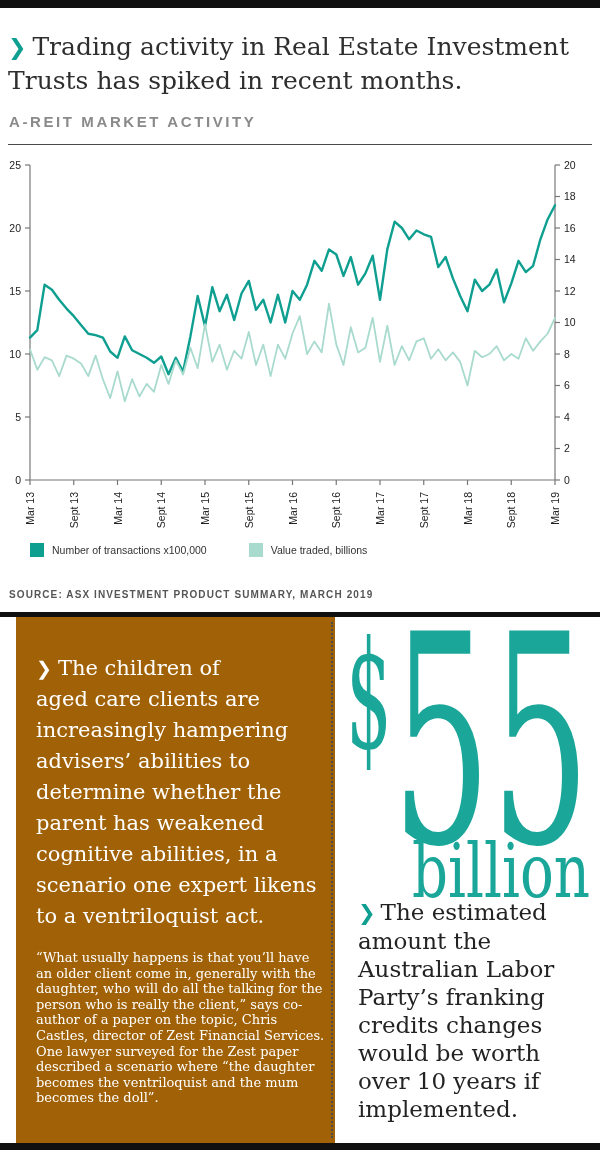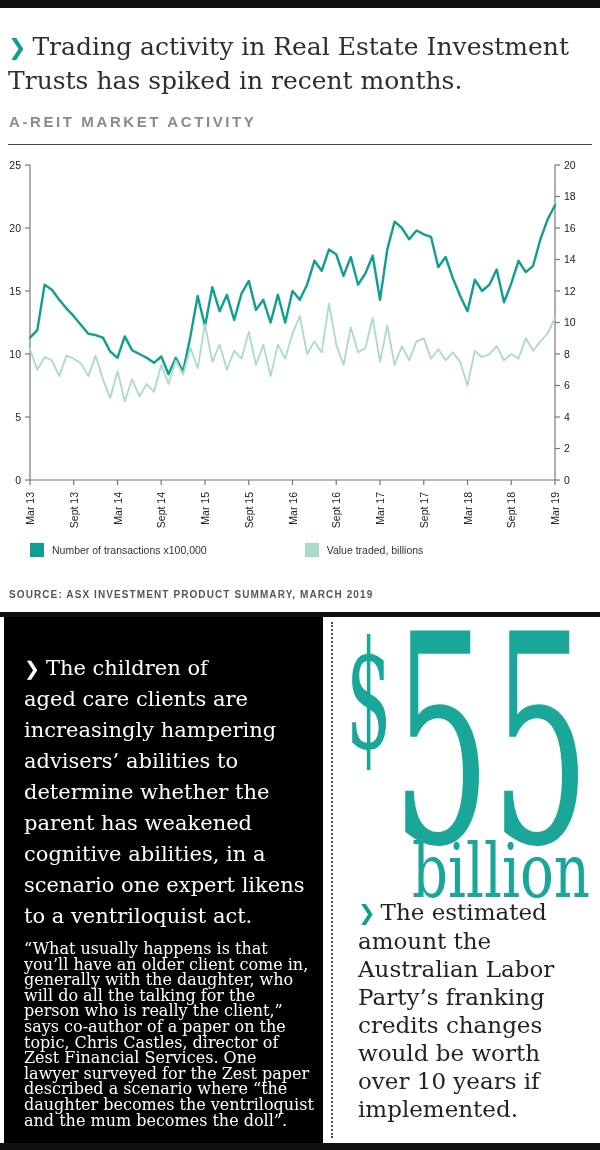--- a/index.html
+++ b/index.html
@@ -16,36 +16,36 @@
             font-size:22px;margin-right:6px;}
   .preline{white-space:pre-line;}
 
   .kicker{position:absolute;left:9px;top:113px;font-family:"Liberation Sans","DejaVu Sans",sans-serif;
           font-size:15px;letter-spacing:2.6px;color:#8a8a8a;font-weight:bold;}
   .rule{position:absolute;left:8px;top:144px;width:584px;height:1px;background:#4a4a4a;}
 
   .chart-svg{position:absolute;left:0;top:150px;}
 
   .legend{position:absolute;left:30px;top:543px;display:flex;align-items:center;
-          font-family:"Liberation Sans","DejaVu Sans",sans-serif;font-size:10.5px;color:#333;gap:32px;}
+          font-family:"Liberation Sans","DejaVu Sans",sans-serif;font-size:10.5px;color:#333;}
   .legend .sw{width:14px;height:14px;margin-right:8px;flex:0 0 auto;}
   .sw-dark{background:#0e9f90;}
   .sw-light{background:#a9dace;}
-  .legend .item2{margin-left:66px;display:flex;align-items:center;}
+  .legend .item2{margin-left:42px;display:flex;align-items:center;}
   .legend .item1{display:flex;align-items:center;}
 
   .source{position:absolute;left:9px;top:589px;font-family:"Liberation Sans","DejaVu Sans",sans-serif;
           font-size:10px;letter-spacing:1.1px;color:#555;font-weight:bold;text-align:right;}
 
-  .teal-panel{position:absolute;left:4px;top:617px;width:319px;height:526px;background:#000000;
+  .teal-panel{position:absolute;left:16px;top:617px;width:319px;height:526px;background:#a16207;
               box-sizing:border-box;padding:36px 1px 0 20px;color:#ffffff;}
   .teal-panel .heading{font-size:21px;line-height:31px;}
   .teal-panel .chev{color:#ffffff;font-family:"DejaVu Sans",sans-serif;font-weight:bold;
               font-size:19px;margin-right:6px;}
-  .teal-panel .quote{margin-top:9px;font-size:16px;line-height:15.6px;width:291px;}
+  .teal-panel .quote{margin-top:18px;font-size:13px;line-height:15.6px;width:291px;}
 
   .divider{position:absolute;left:331px;top:622px;height:516px;width:0;
            border-left:2px dotted #4a4a4a;}
 
   .stat-svg{position:absolute;left:346px;top:630px;}
 
   .stat-caption{position:absolute;left:358px;top:898px;width:248px;color:#232323;
                 font-size:23px;line-height:28px;}
   .stat-caption .chev{color:#0e9f90;font-family:"DejaVu Sans",sans-serif;font-weight:bold;
                 font-size:21px;margin-right:5px;}

